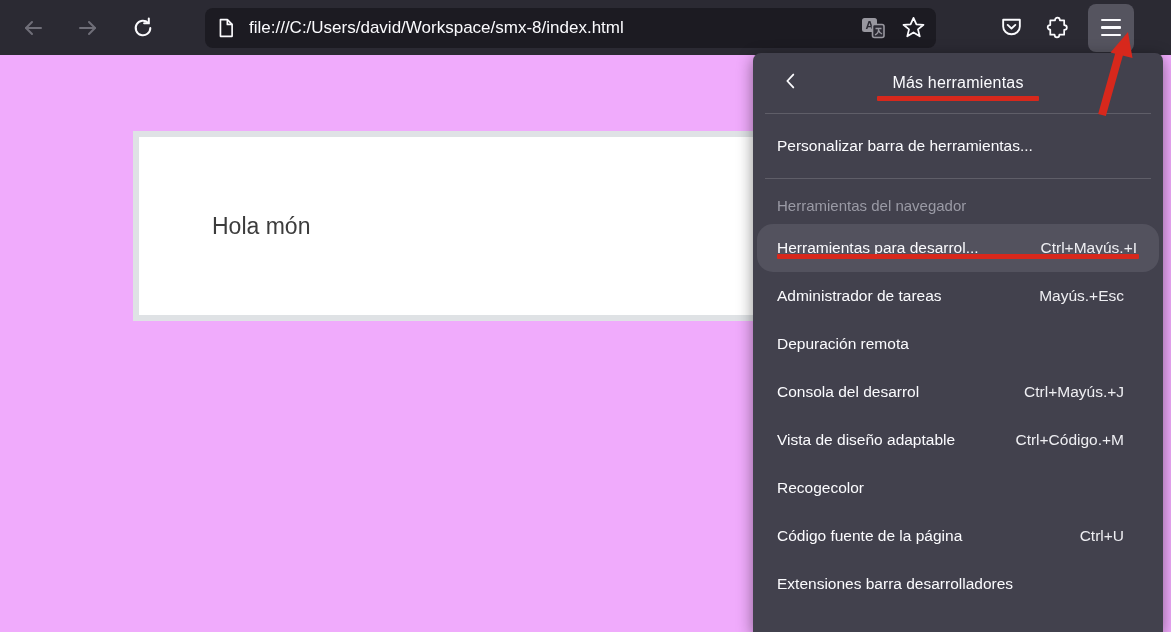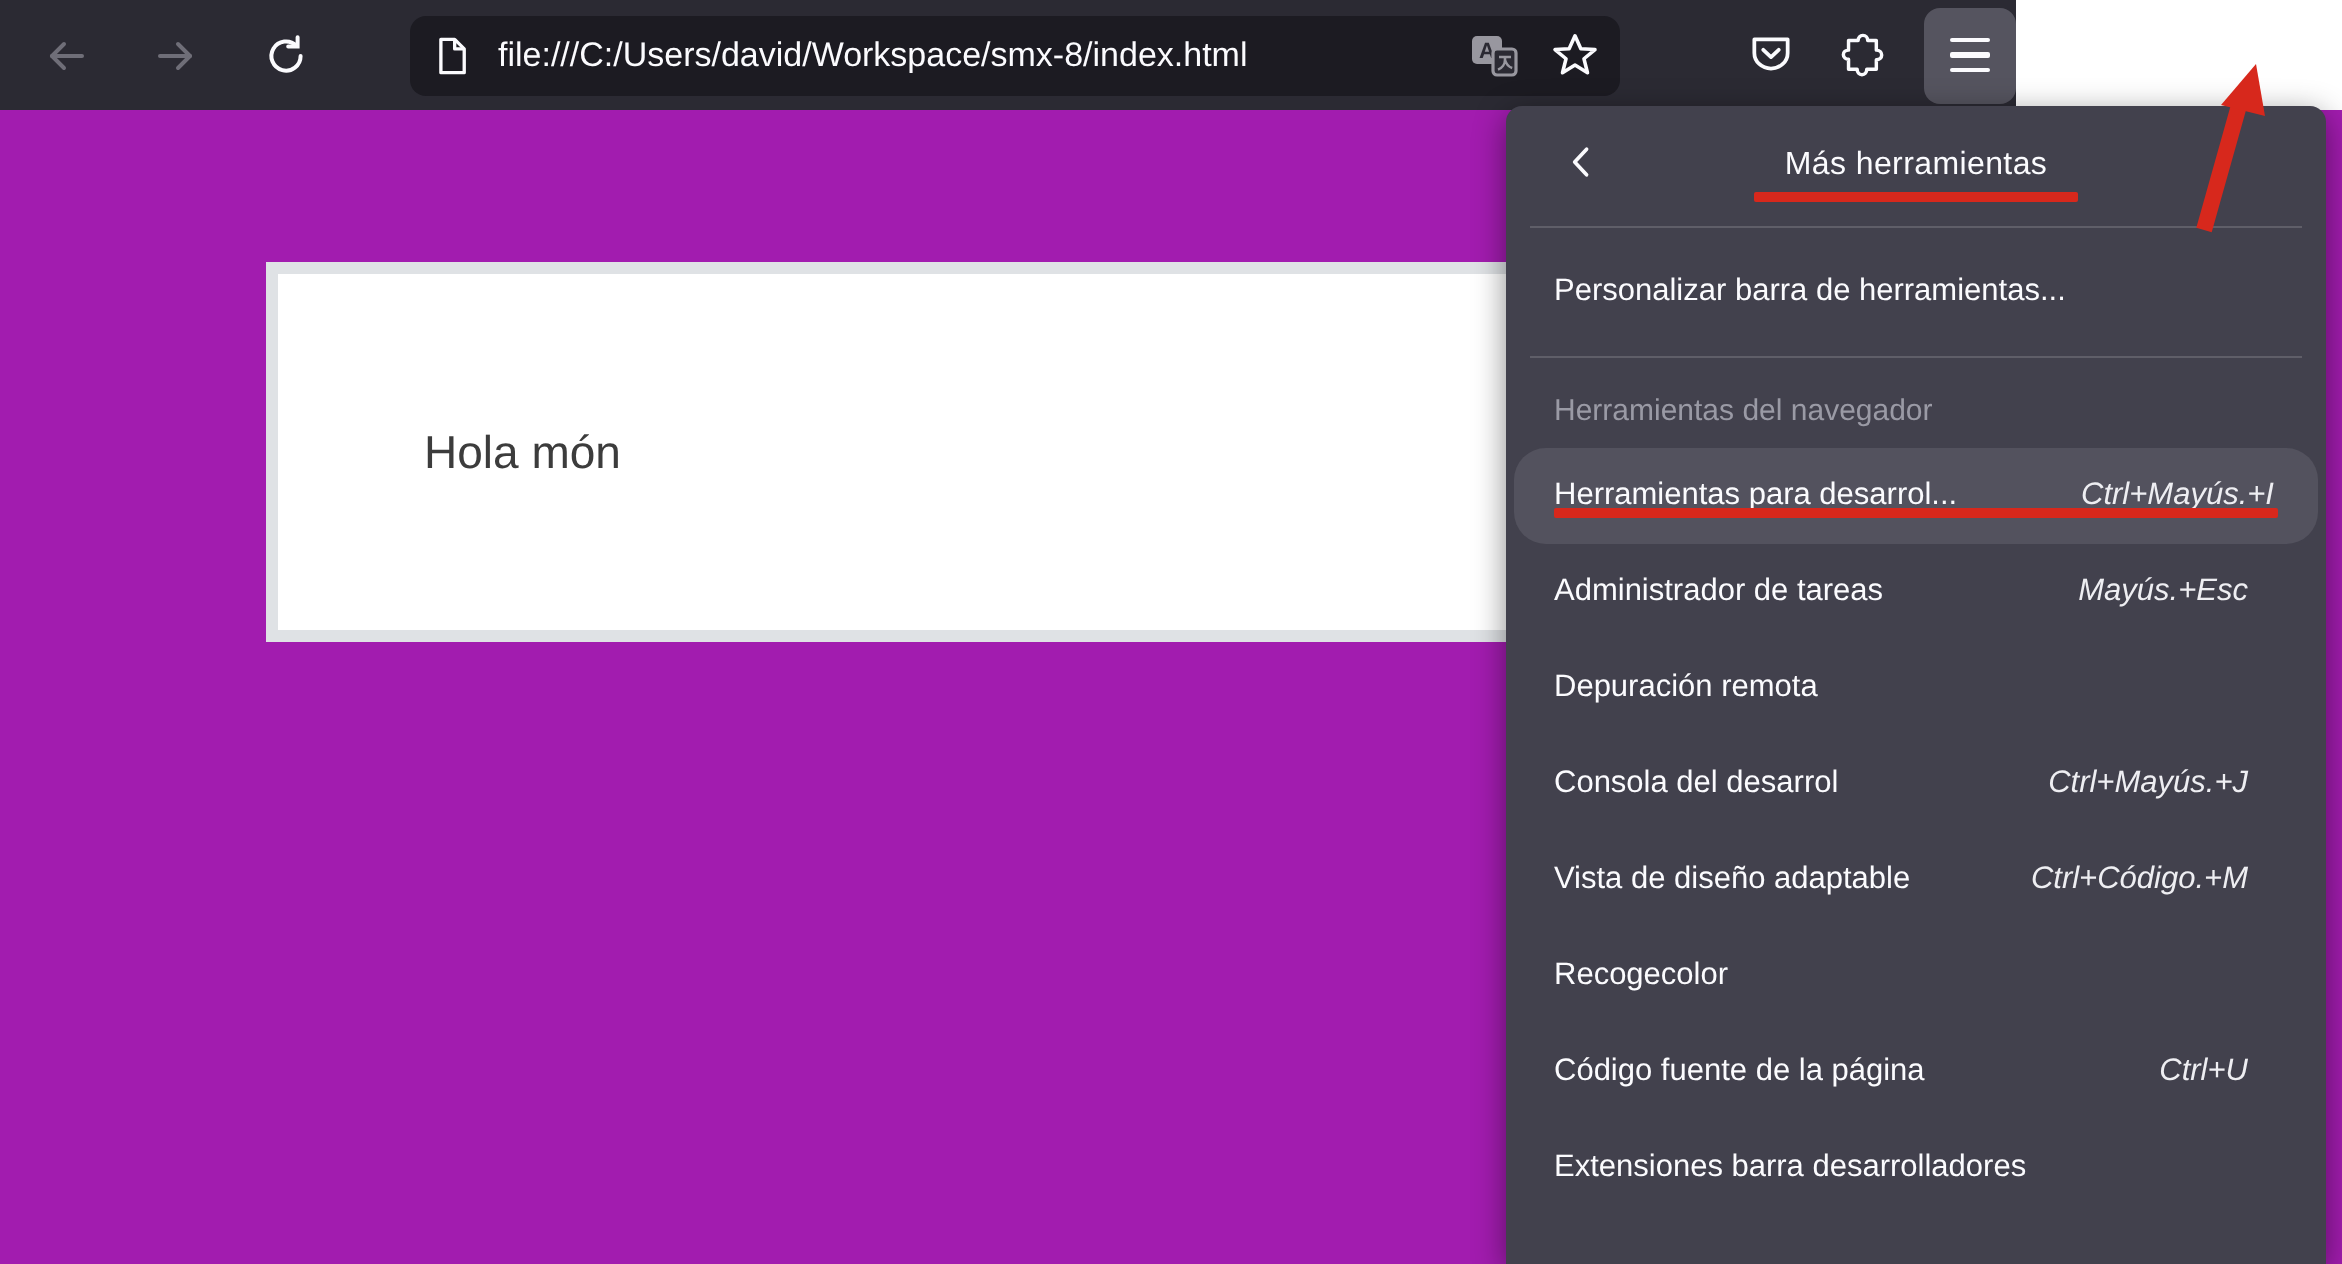--- a/index.html
+++ b/index.html
@@ -1,21 +1,21 @@
 <!DOCTYPE html>
 <html><head>
 <meta charset="utf-8">
 <style>
   * { margin:0; padding:0; box-sizing:border-box; }
   html,body { width:1171px; height:632px; overflow:hidden; background:#fff;
               font-family:"Liberation Sans", sans-serif; }
   .stage { position:relative; width:1171px; height:632px; }
 
   
-  .toolbar { position:absolute; top:0; left:0; width:1008px; height:55px;
+  .toolbar { position:absolute; top:0; left:0; width:1171px; height:55px;
              background:#2b2a33; display:flex; align-items:center; z-index:5; }
   .tb-btn { width:34px; height:34px; border-radius:4px; display:flex;
             align-items:center; justify-content:center; flex:0 0 auto; cursor:default; }
   .tb-btn svg { display:block; }
   .icon-dim { color:#6f6e78; }
   .icon-lit { color:#fbfbfe; }
   .back-btn { margin-left:16px; }
   .fwd-btn  { margin-left:21px; }
   .reload-btn { margin-left:21px; }
 
@@ -29,21 +29,21 @@
   .after-url { margin-left:58px; display:flex; align-items:center; }
   .pocket-btn { margin-right:12px; }
   .ext-btn { margin-right:8px; }
   .menu-btn { width:46px; height:48px; margin-left:6px; background:#55545f;
               border-radius:8px; display:flex; flex-direction:column;
               align-items:center; justify-content:center; gap:5px; }
   .menu-btn .bar { width:20px; height:2.4px; background:#fbfbfe; border-radius:1px; }
 
   
   .content { position:absolute; top:55px; left:0; width:1171px; height:577px;
-             background:#a21caf; z-index:1; }
+             background:#f0abfc; z-index:1; }
   .hello-box { position:absolute; left:133px; top:76px; width:1010px; height:190px;
                border:6px solid #dfe2e5; background:#fff; display:flex; align-items:center; }
   .hello-text { margin-left:73px; font-size:23px; color:#3c3c3c; }
 
   
   .panel { position:absolute; left:753px; top:53px; width:410px; height:579px;
            background:#42414d; border-radius:8px 8px 0 0; z-index:10;
            box-shadow:0 4px 16px rgba(0,0,0,.45); color:#fbfbfe; }
   .panel-header { position:relative; height:60px; display:flex; align-items:center;
                   justify-content:center; }
@@ -54,21 +54,21 @@
   .mi { height:64px; display:flex; align-items:center; padding:0 26px 0 24px;
         font-size:15.5px; }
   .section-label { padding:18px 24px 0; font-size:15px; color:#989era;
                    color:#9a9aa5; height:45px; }
   .menu-list { padding-top:0; }
   .row { height:48px; display:flex; align-items:center; padding:0 39px 0 24px;
          font-size:15.5px; }
   .row.hl { background:#53525e; border-radius:16px; margin:0 4px; 
             padding:0 22px 0 20px; }
   .row .lbl { flex:1 1 auto; white-space:nowrap; }
-  .row .sc { flex:0 0 auto; color:#eeeef2; font-size:15.5px;font-style:italic; }
+  .row .sc { flex:0 0 auto; color:#eeeef2; font-size:15.5px; }
 
   
   .ann { position:absolute; background:#d7281c; z-index:20; border-radius:1px; }
   .ann-title-underline { left:877px; top:96px; width:162px; height:5px; }
   .ann-item-underline  { left:777px; top:254px; width:362px; height:5px; }
   .ann-arrow-svg { position:absolute; left:0; top:0; width:1171px; height:632px;
                    z-index:30; pointer-events:none; }
 </style>
 </head>
 <body>

